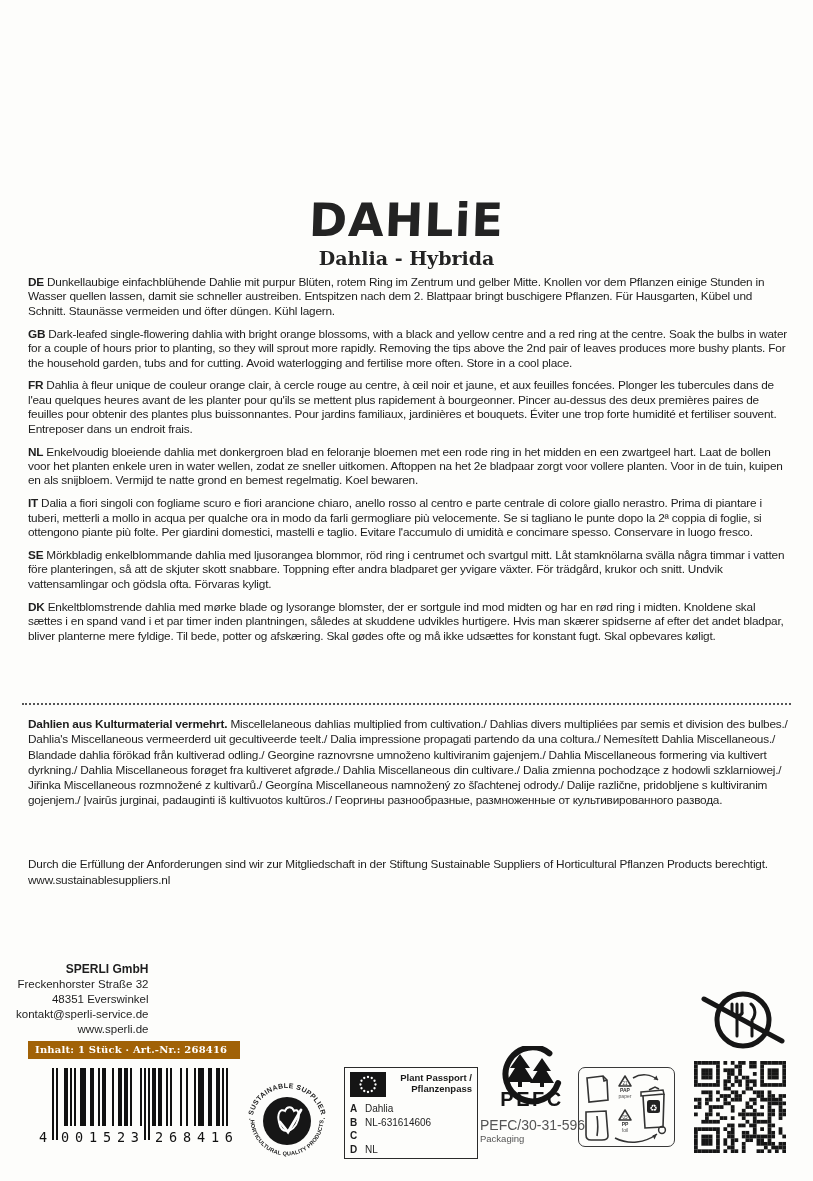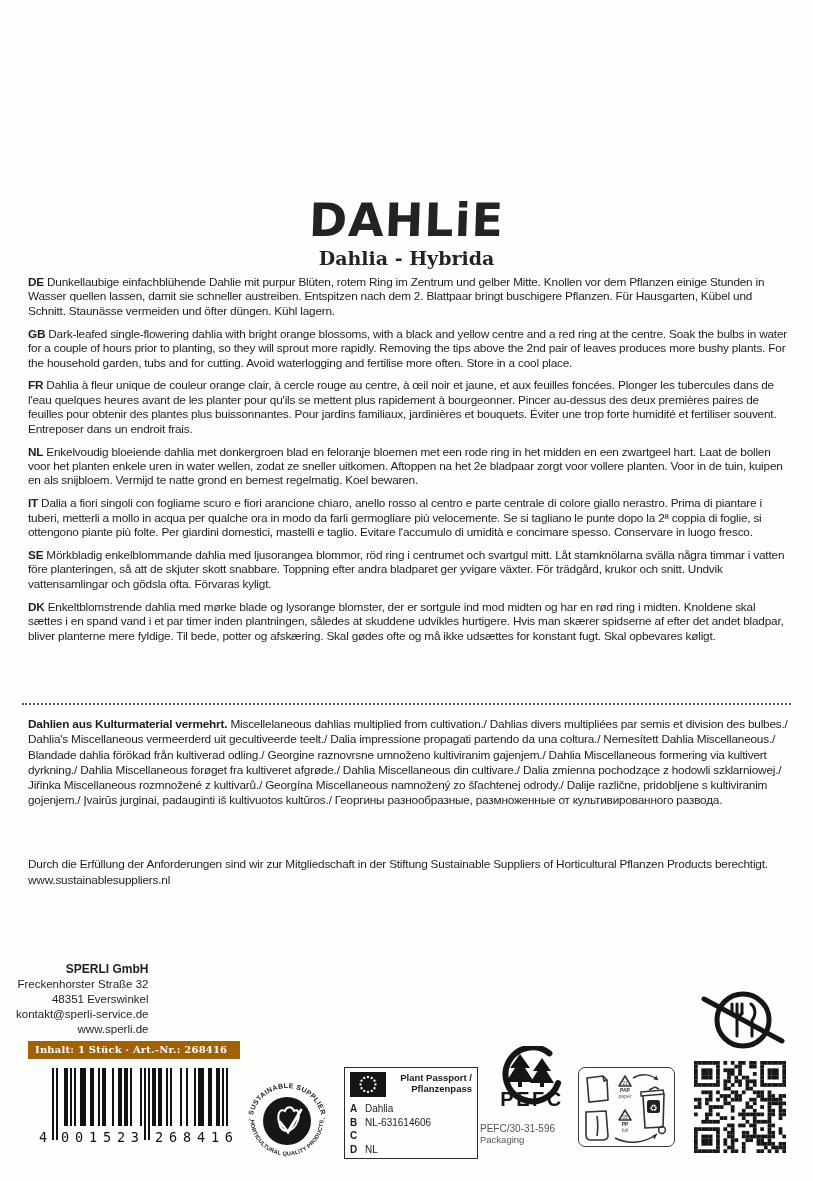--- a/index.html
+++ b/index.html
@@ -33,21 +33,21 @@
   
   .passport{position:absolute;top:1067px;left:344px;width:134px;height:92px;
             border:1.6px solid #2b2b2b;background:#fdfdfb;box-sizing:border-box;padding:4px 5px 0 5px;}
   .pp-head{display:flex;justify-content:space-between;align-items:flex-start;}
   .pp-title{text-align:right;font-weight:bold;font-size:9.5px;line-height:11px;color:#1a1a1a;}
   .pp-rows{margin-top:5px;}
   .pp-row{display:flex;font-size:10px;line-height:13.5px;}
   .pp-key{font-weight:bold;width:15px;}
   
   .pefc{position:absolute;top:1046px;left:480px;width:106px;}
-  .pefc-license{font-size:10px;color:#555;margin-top:9px;}
+  .pefc-license{font-size:14px;color:#555;margin-top:3px;}
   .pefc-packaging{font-size:9.5px;color:#555;margin-top:0;}
   
   .packbox{position:absolute;top:1067px;left:578px;width:97px;height:80px;
            border:1.7px solid #3a3a3a;border-radius:7px;box-sizing:border-box;}
   
   .qr{position:absolute;top:1061px;left:694px;}
   
   .nofood{position:absolute;top:983px;left:698px;}
 </style>
 </head>

